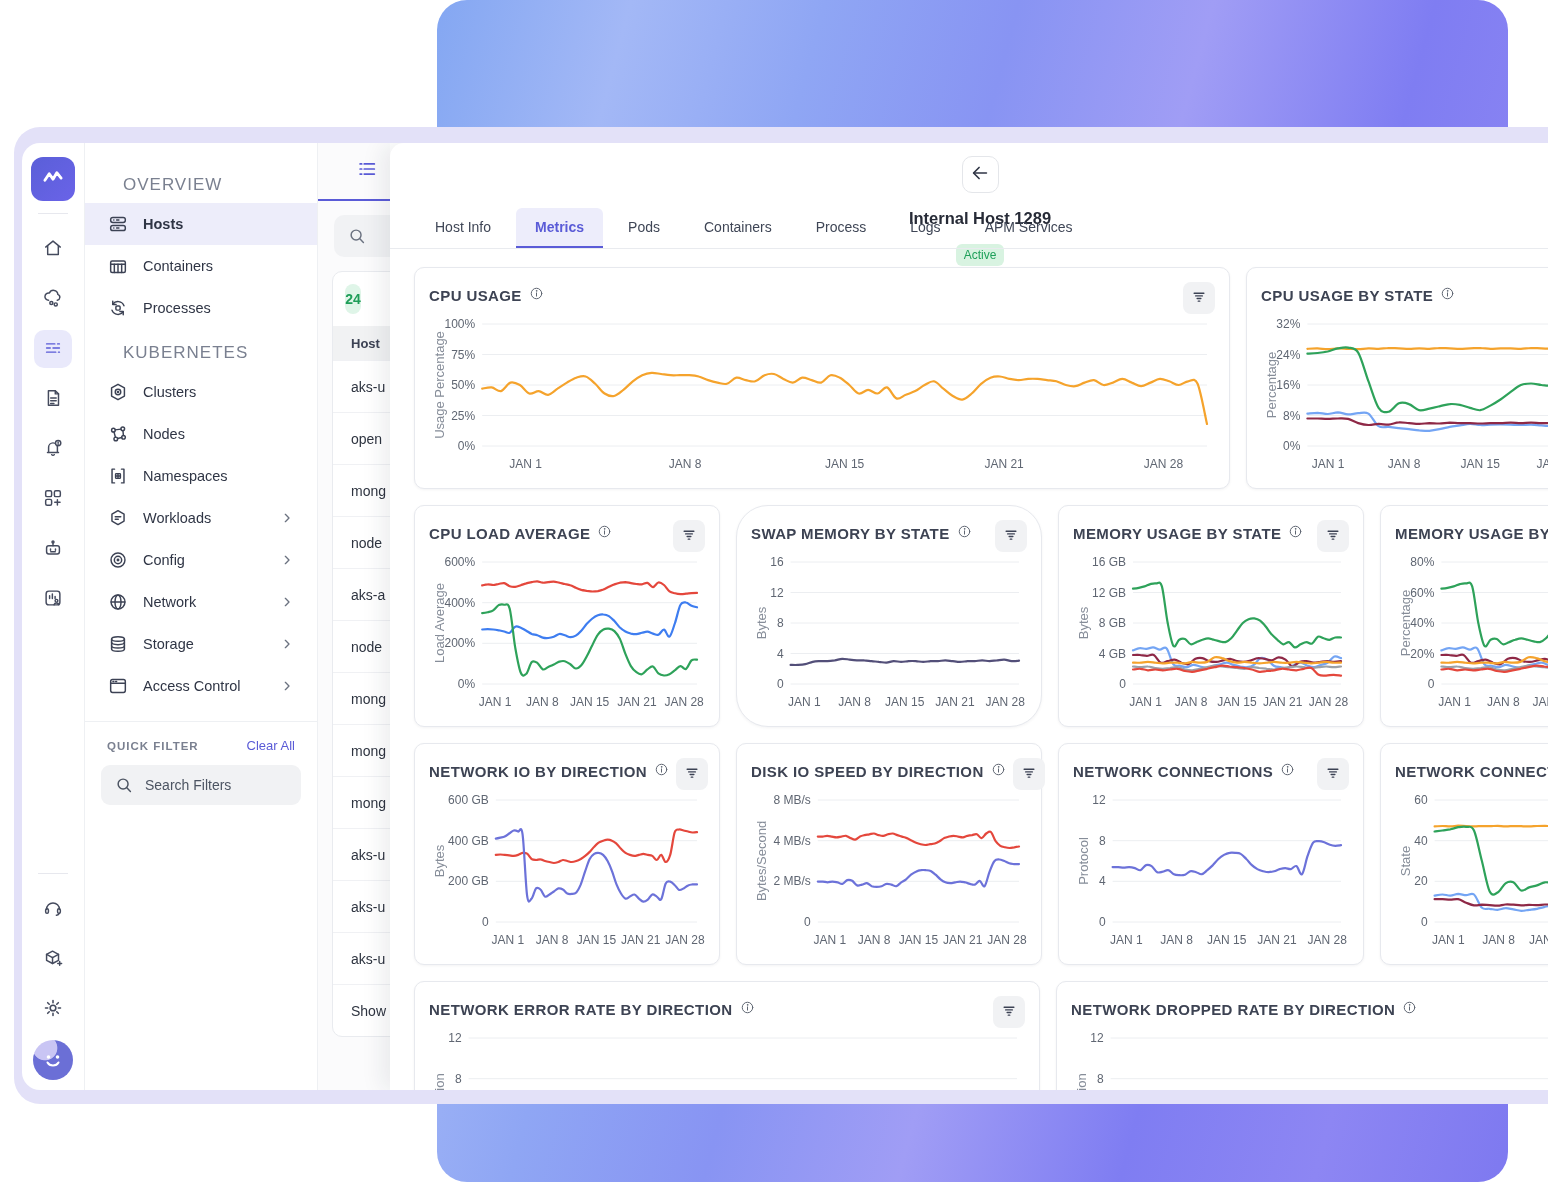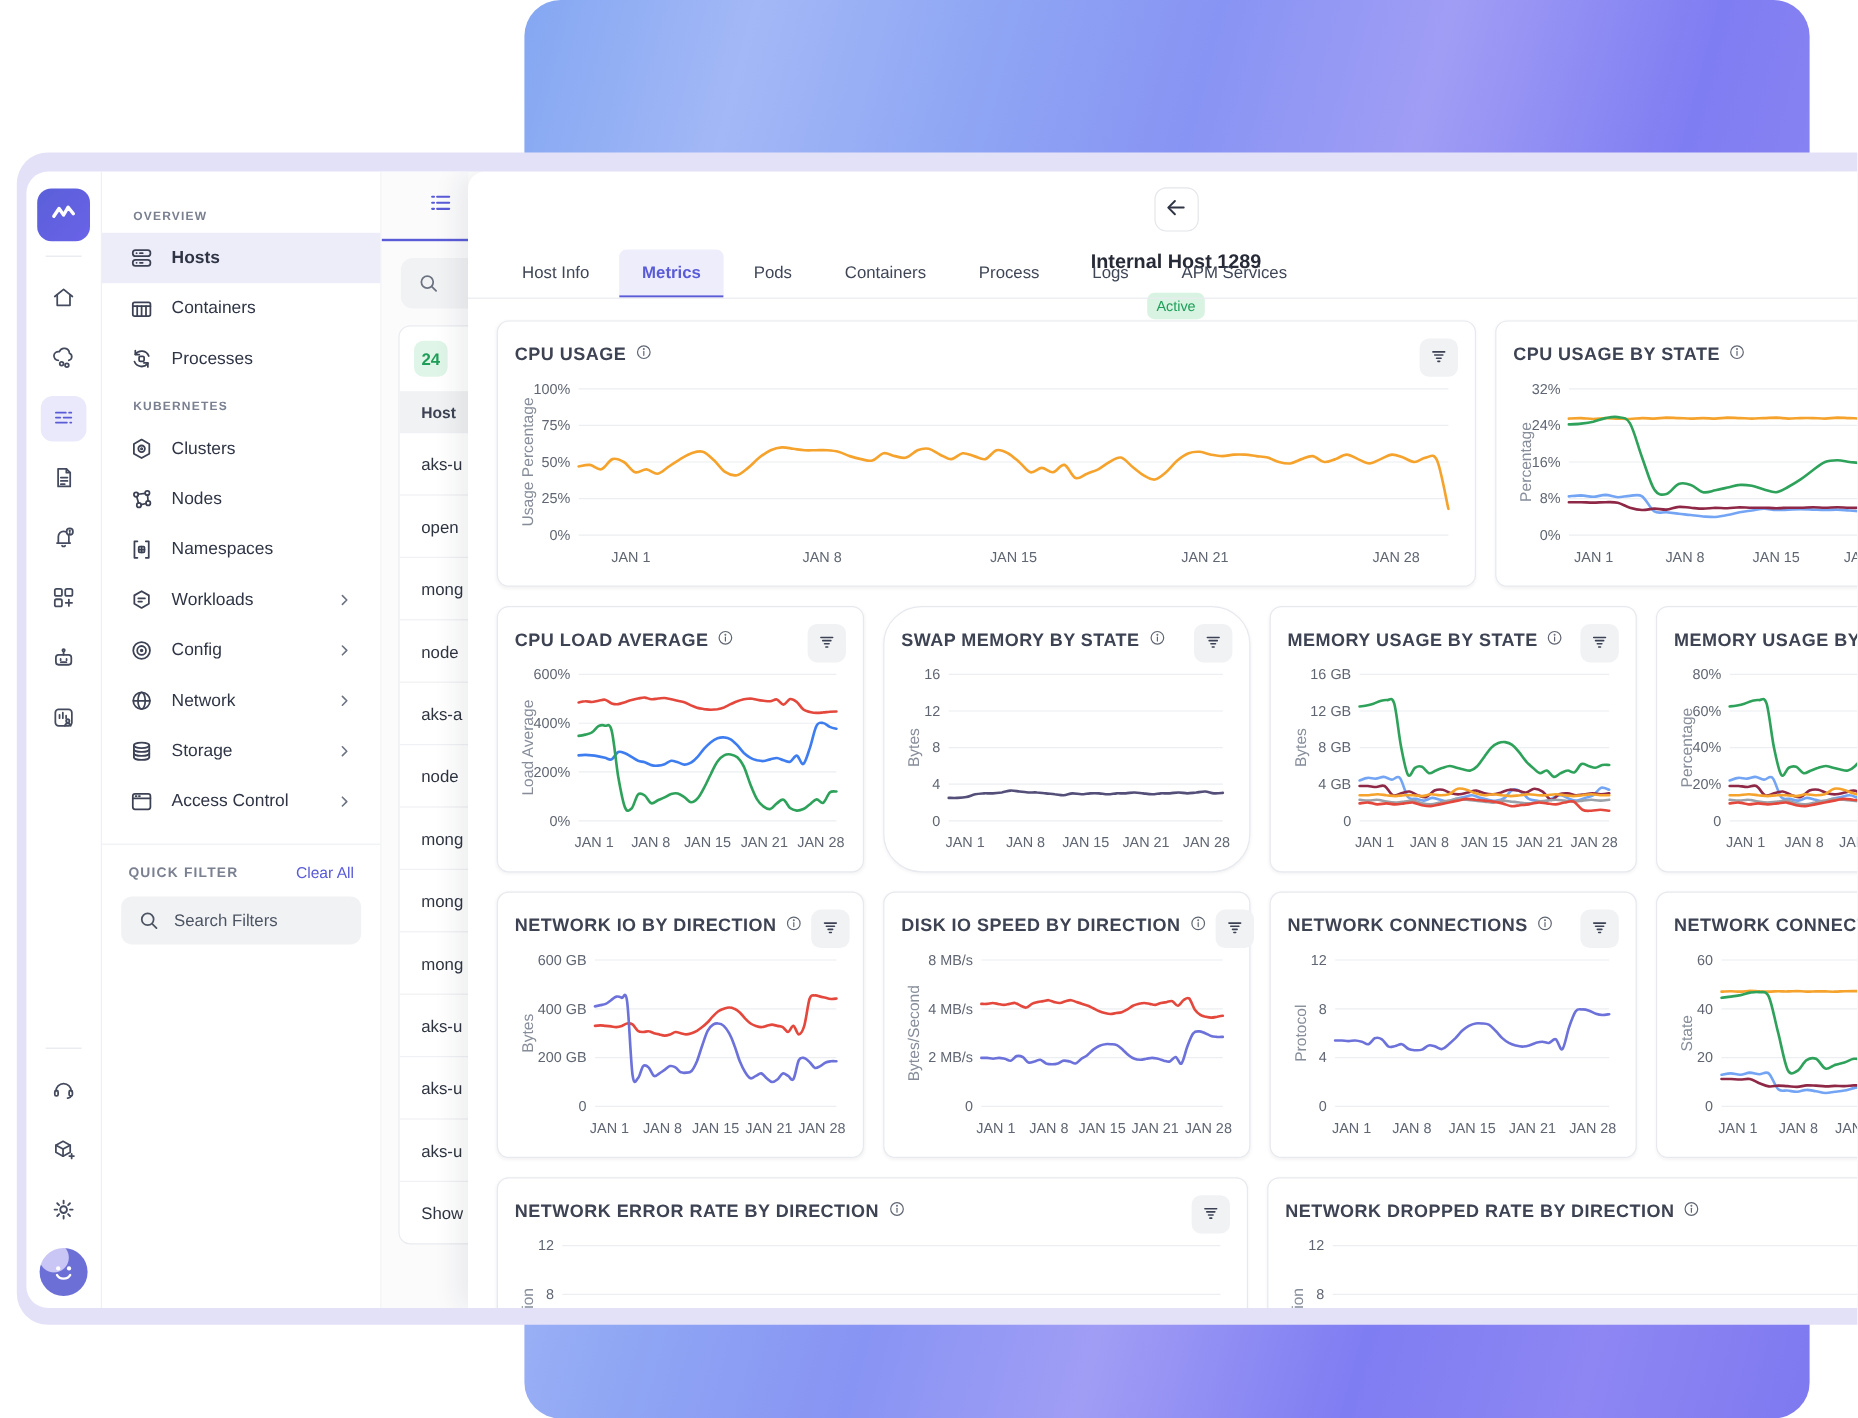--- a/index.html
+++ b/index.html
@@ -19,40 +19,40 @@
   .rail-btn{width:38px;height:38px;border-radius:10px;display:flex;align-items:center;justify-content:center;
     color:#454b5e;margin:6px 0;background:transparent;border:none;cursor:pointer;}
   .rail-btn.active{background:#e9e9fb;color:#5a5bd7;}
   .rail-spacer{flex:1;}
   .avatar{width:40px;height:40px;border-radius:50%;background:radial-gradient(circle at 30% 20%,#c9c5f4 0 28%,#6b6fd6 30%);
     display:flex;align-items:center;justify-content:center;color:#fff;margin-top:6px;cursor:pointer;}
 
   
   .sidebar{width:234px;flex:0 0 234px;border-left:1px solid #eef0f3;border-right:1px solid #eef0f3;
     padding:18px 0 0;box-sizing:border-box;display:flex;flex-direction:column;}
-  .section-title{font-size:10px;font-weight:bold;letter-spacing:1px;color:#7a8090;margin:14px 26px 8px;}
+  .section-title{font-size:17px;font-weight:normal;letter-spacing:1px;color:#7a8090;margin:14px 38px 8px;}
   .side-item{display:flex;align-items:center;gap:14px;height:42px;padding:0 22px;font-size:14.5px;color:#2f3545;cursor:pointer;}
   .side-item .ic{width:22px;height:22px;color:#3c4254;display:flex;align-items:center;justify-content:center;flex:0 0 22px;}
   .side-item.active{background:#ededfa;font-weight:bold;}
   .side-item .chev{margin-left:auto;color:#6b7280;display:flex;}
   .side-divider{height:1px;background:#eef0f3;margin:14px 0 4px;}
   .qf-head{display:flex;align-items:center;justify-content:space-between;margin:12px 22px 10px;}
   .qf-title{font-size:11.5px;font-weight:bold;letter-spacing:1px;color:#7a8090;}
   .clear-all{font-size:13px;color:#5a5bd7;cursor:pointer;}
   .search-filters{margin:2px 16px 10px;height:40px;background:#f1f2f4;border-radius:9px;display:flex;align-items:center;
     gap:10px;padding:0 12px;color:#4c5462;font-size:14px;cursor:text;}
   .filter-link{display:flex;align-items:center;justify-content:space-between;height:42px;padding:0 22px;font-size:14.5px;color:#2f3545;cursor:pointer;}
 
   
   .host-panel{width:72px;flex:0 0 72px;background:#fbfbfc;position:relative;overflow:hidden;}
   .hp-top{height:56px;display:flex;align-items:center;padding-left:38px;border-bottom:2px solid #5a5bd7;color:#5a5bd7;}
   .hp-search{margin:14px 0 0 16px;width:210px;height:42px;border-radius:10px;background:#f1f2f4;
     display:flex;align-items:center;gap:10px;padding:0 12px;color:#6b7280;box-sizing:border-box;cursor:text;}
   .hp-card{margin:14px 0 0 14px;width:260px;background:#fff;border:1px solid #e9ebef;border-radius:10px;overflow:hidden;}
-  .hp-count{margin:12px;display:inline-flex;width:28px;height:30px;border-radius:8px;background:#dff5e8;color:#1e9e58;
+  .hp-count{margin:12px;display:inline-flex;width:16px;height:30px;border-radius:8px;background:#dff5e8;color:#1e9e58;
     font-size:14px;font-weight:bold;align-items:center;justify-content:center;}
   .hp-header{background:#f1f2f3;font-weight:bold;font-size:13px;color:#3c4254;height:34px;display:flex;align-items:center;padding:0 18px;}
   .hp-row{height:51px;display:flex;align-items:center;padding:0 18px;font-size:14px;color:#2e3440;border-top:1px solid #f0f1f4;cursor:pointer;white-space:nowrap;}
   .hp-show{height:51px;display:flex;align-items:center;padding:0 18px;font-size:14px;color:#2e3440;border-top:1px solid #f0f1f4;cursor:pointer;}
 
   
   .main{flex:1;min-width:0;background:#fff;border-radius:14px 0 0 0;box-shadow:-8px 0 22px rgba(31,35,51,.08);
     display:flex;flex-direction:column;position:relative;z-index:2;overflow:hidden;}
   .main-header{display:flex;align-items:center;gap:16px;padding:13px 0 13px 22px;height:62px;box-sizing:border-box;flex-direction:column;}
   .back-btn{width:37px;height:37px;border:1px solid #e4e6ea;background:#fff;border-radius:10px;display:flex;

